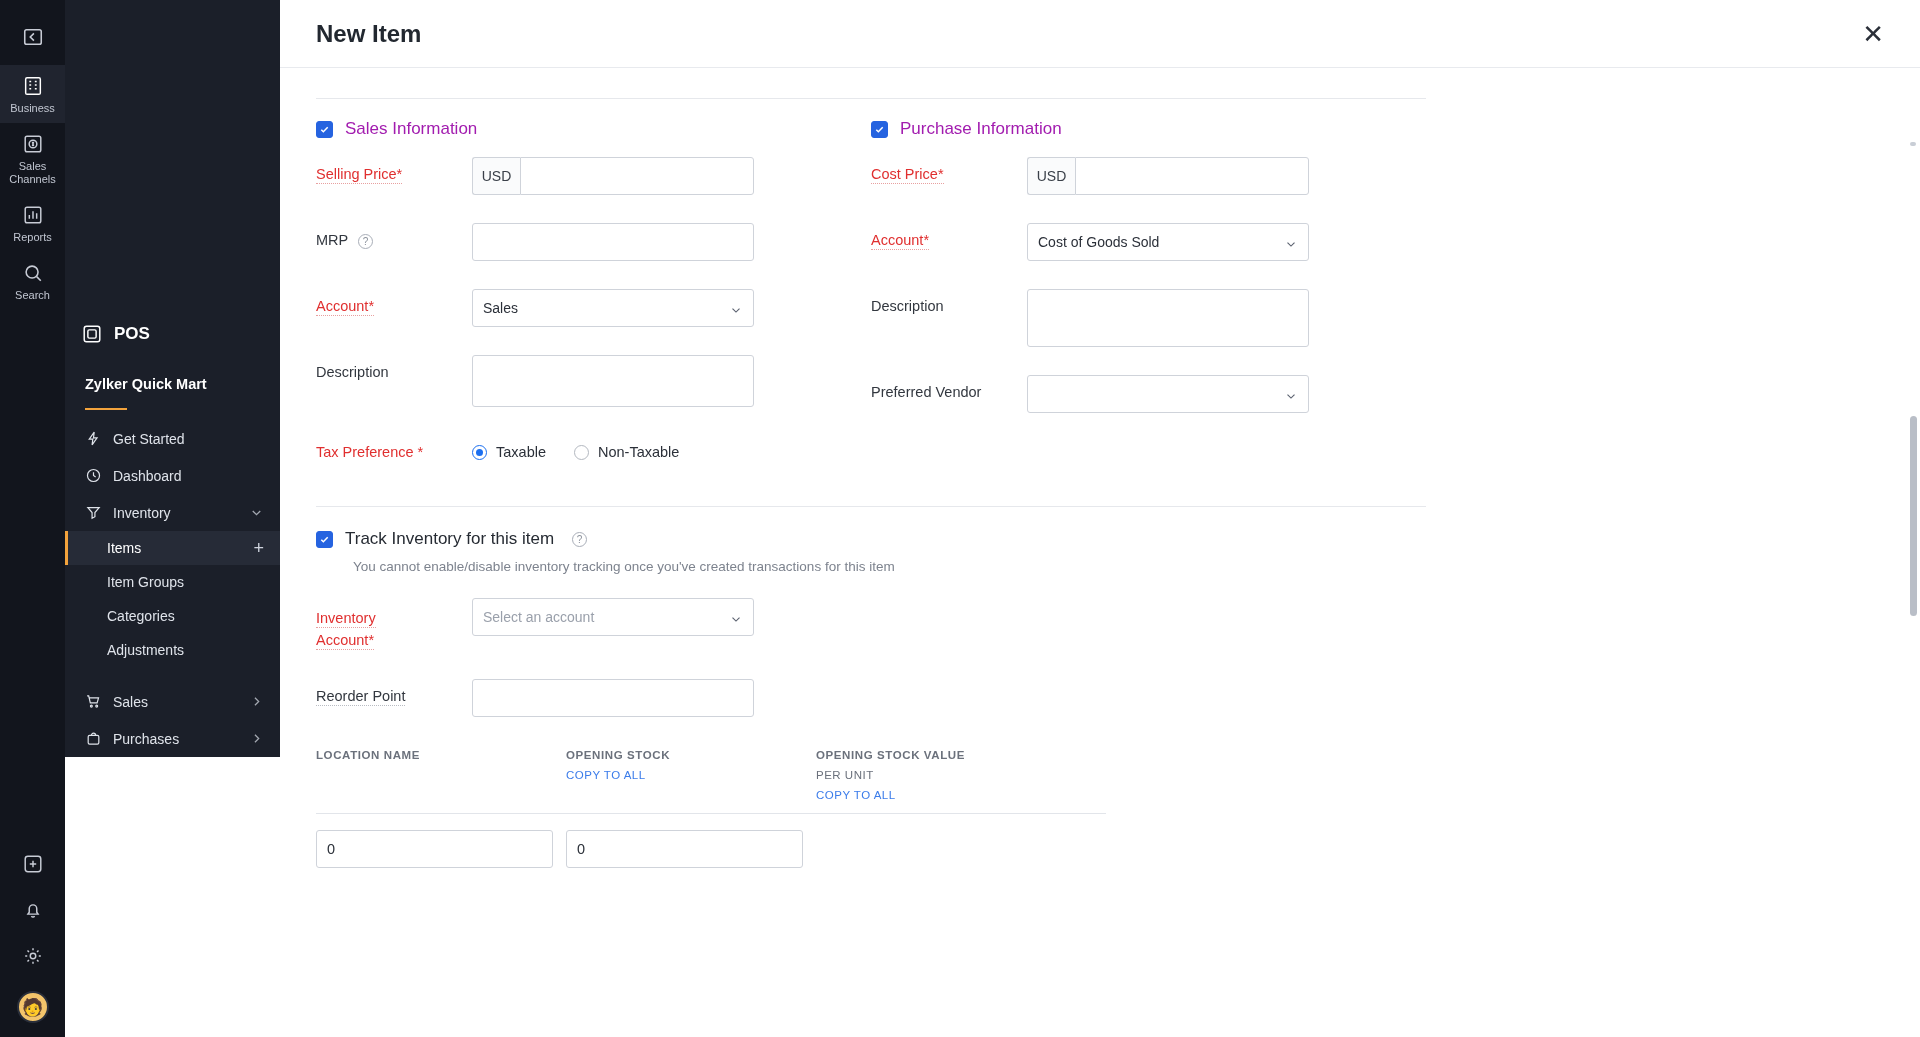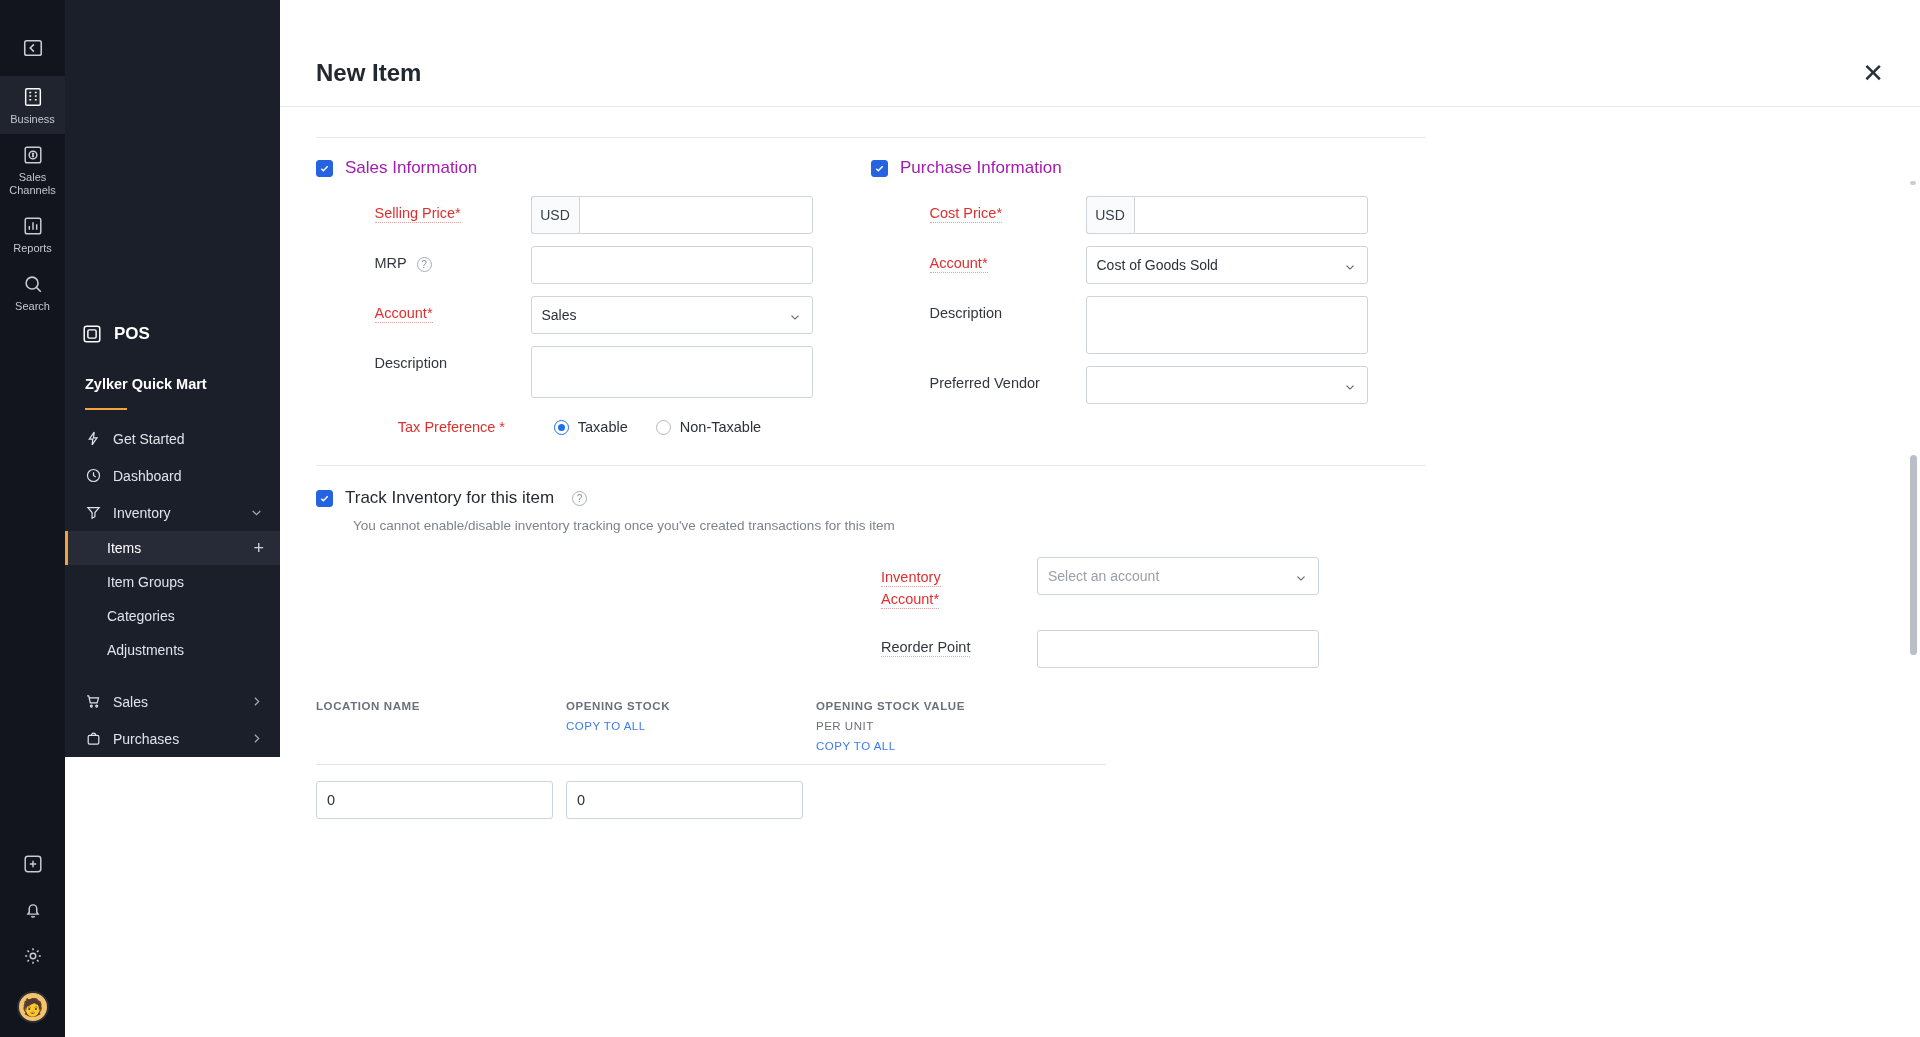--- a/index.html
+++ b/index.html
@@ -11,21 +11,21 @@
     color: #22272f;
     overflow: hidden;
   }
   .app { display: flex; width: 1920px; height: 1037px; position: relative; }
 
   
   .rail {
     width: 65px; min-width: 65px; height: 1037px;
     background: #12151d;
     display: flex; flex-direction: column; align-items: center;
-    padding-top: 19px;
+    padding-top: 8px;
     color: #c8ccd6;
   }
   .rail-top {
     height: 57px; width: 100%;
     display: flex; align-items: center; justify-content: center;
   }
   .rail-item {
     width: 65px; padding: 10px 0 8px 0;
     display: flex; flex-direction: column; align-items: center; gap: 5px;
     cursor: pointer;
@@ -87,21 +87,20 @@
   
   .main {
     flex: 1 1 auto; height: 1037px; background: #ffffff;
     display: flex; flex-direction: column; position: relative;
   }
   .modal-head {
     height: 68px; min-height: 68px;
     display: flex; align-items: center; justify-content: space-between;
     padding: 0 30px 0 36px;
     border-bottom: 1px solid #e8eaee;
-    margin-top: 39px;
   }
   .modal-title { font-size: 24px; font-weight: 600; color: #222830; }
   .close-btn {
     font-size: 26px; color: #2a2f38; cursor: pointer; line-height: 20px;
     padding: 4px 6px;
   }
   .modal-body {
     flex: 1 1 auto; overflow: hidden; position: relative;
     padding: 0 0 0 0;
   }
@@ -121,21 +120,21 @@
 
   .cb {
     width: 17px; height: 17px; border-radius: 3px;
     background: #2563e0; border: 1px solid #2563e0;
     display: inline-flex; align-items: center; justify-content: center;
     cursor: pointer; flex: 0 0 auto;
   }
   .cb svg { display: block; }
 
   .row {
-    display: flex; align-items: flex-start; margin-bottom: 12px; justify-content: center;
+    display: flex; align-items: flex-start; margin-bottom: 28px;
   }
   .lbl {
     width: 156px; min-width: 156px; padding-top: 9px;
     font-size: 14.5px; color: #32373f;
   }
   .lbl.req { color: #e02f2f; }
   .lbl .u { border-bottom: 1px dotted #b9bcc3; padding-bottom: 1px; }
   .lbl.req .u { border-bottom: 1px dotted #e8a0a0; }
 
   .field { display: flex; align-items: stretch; }

